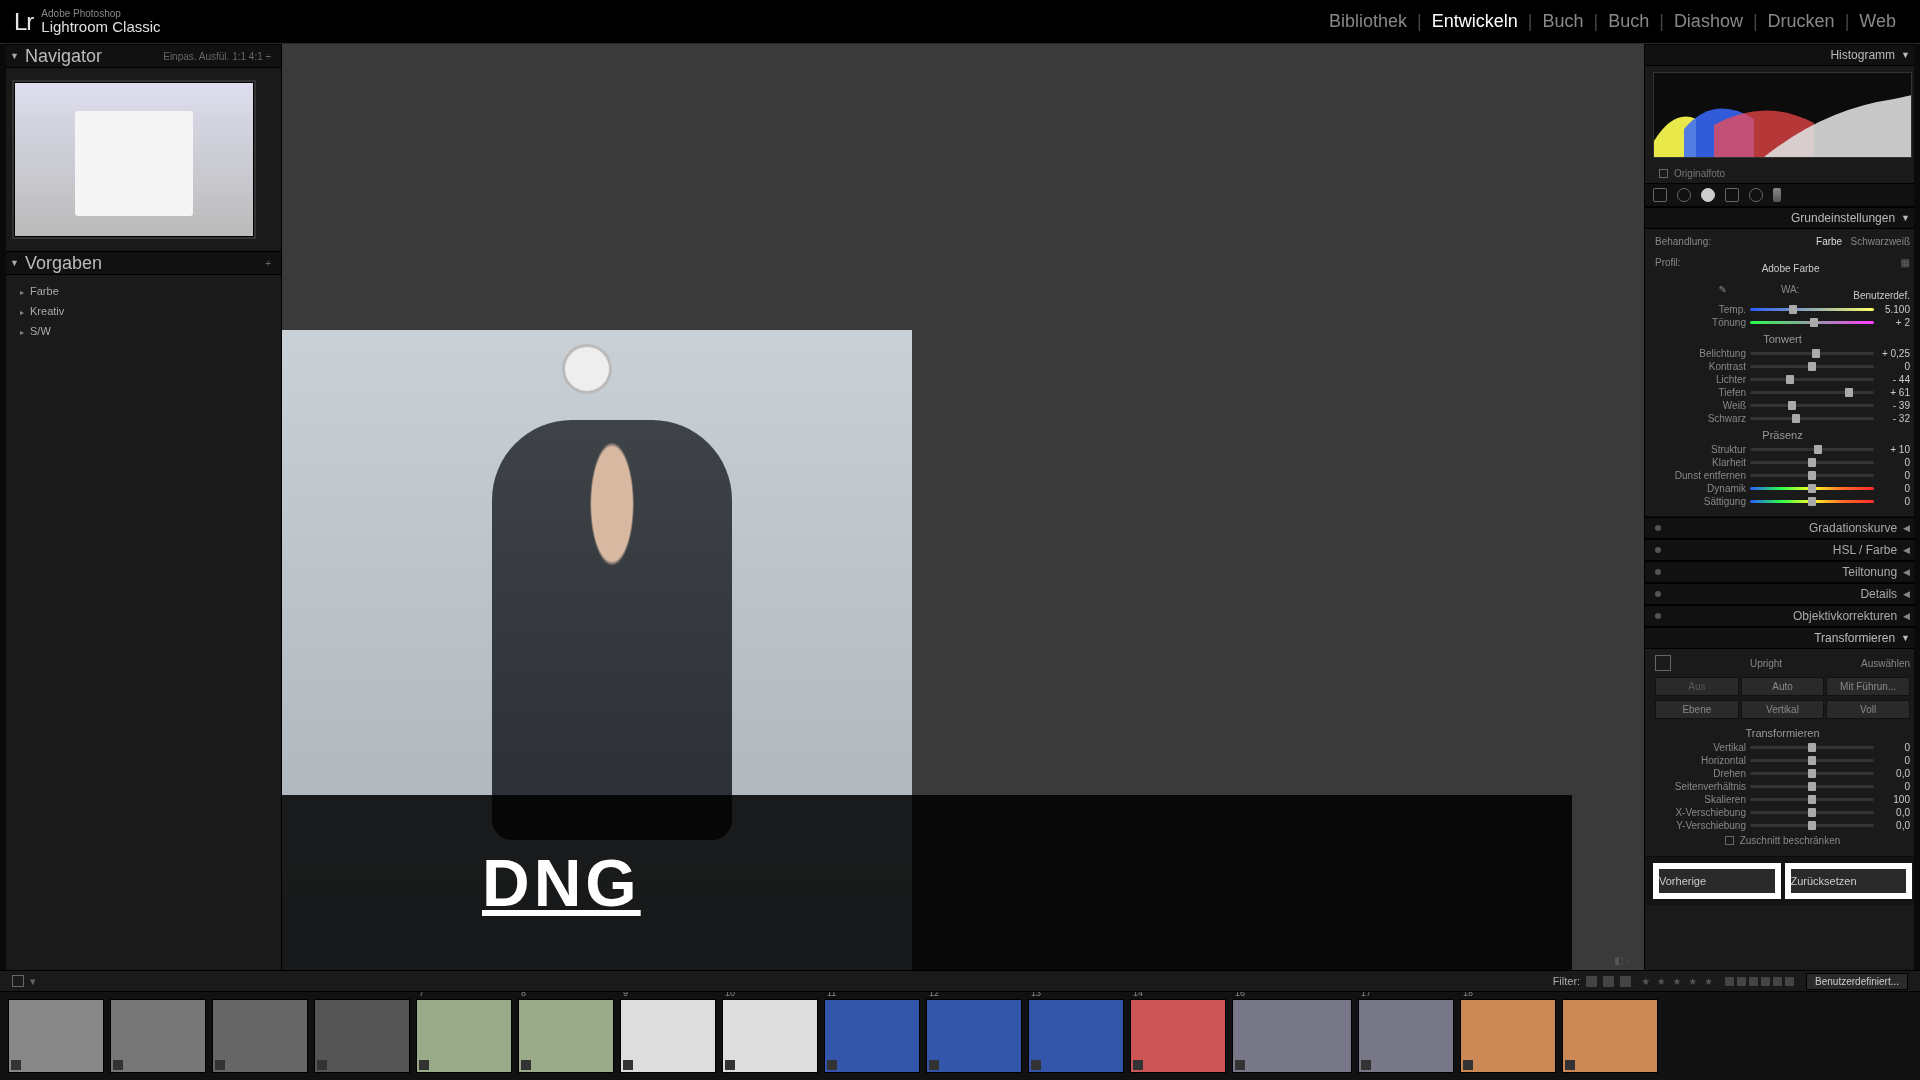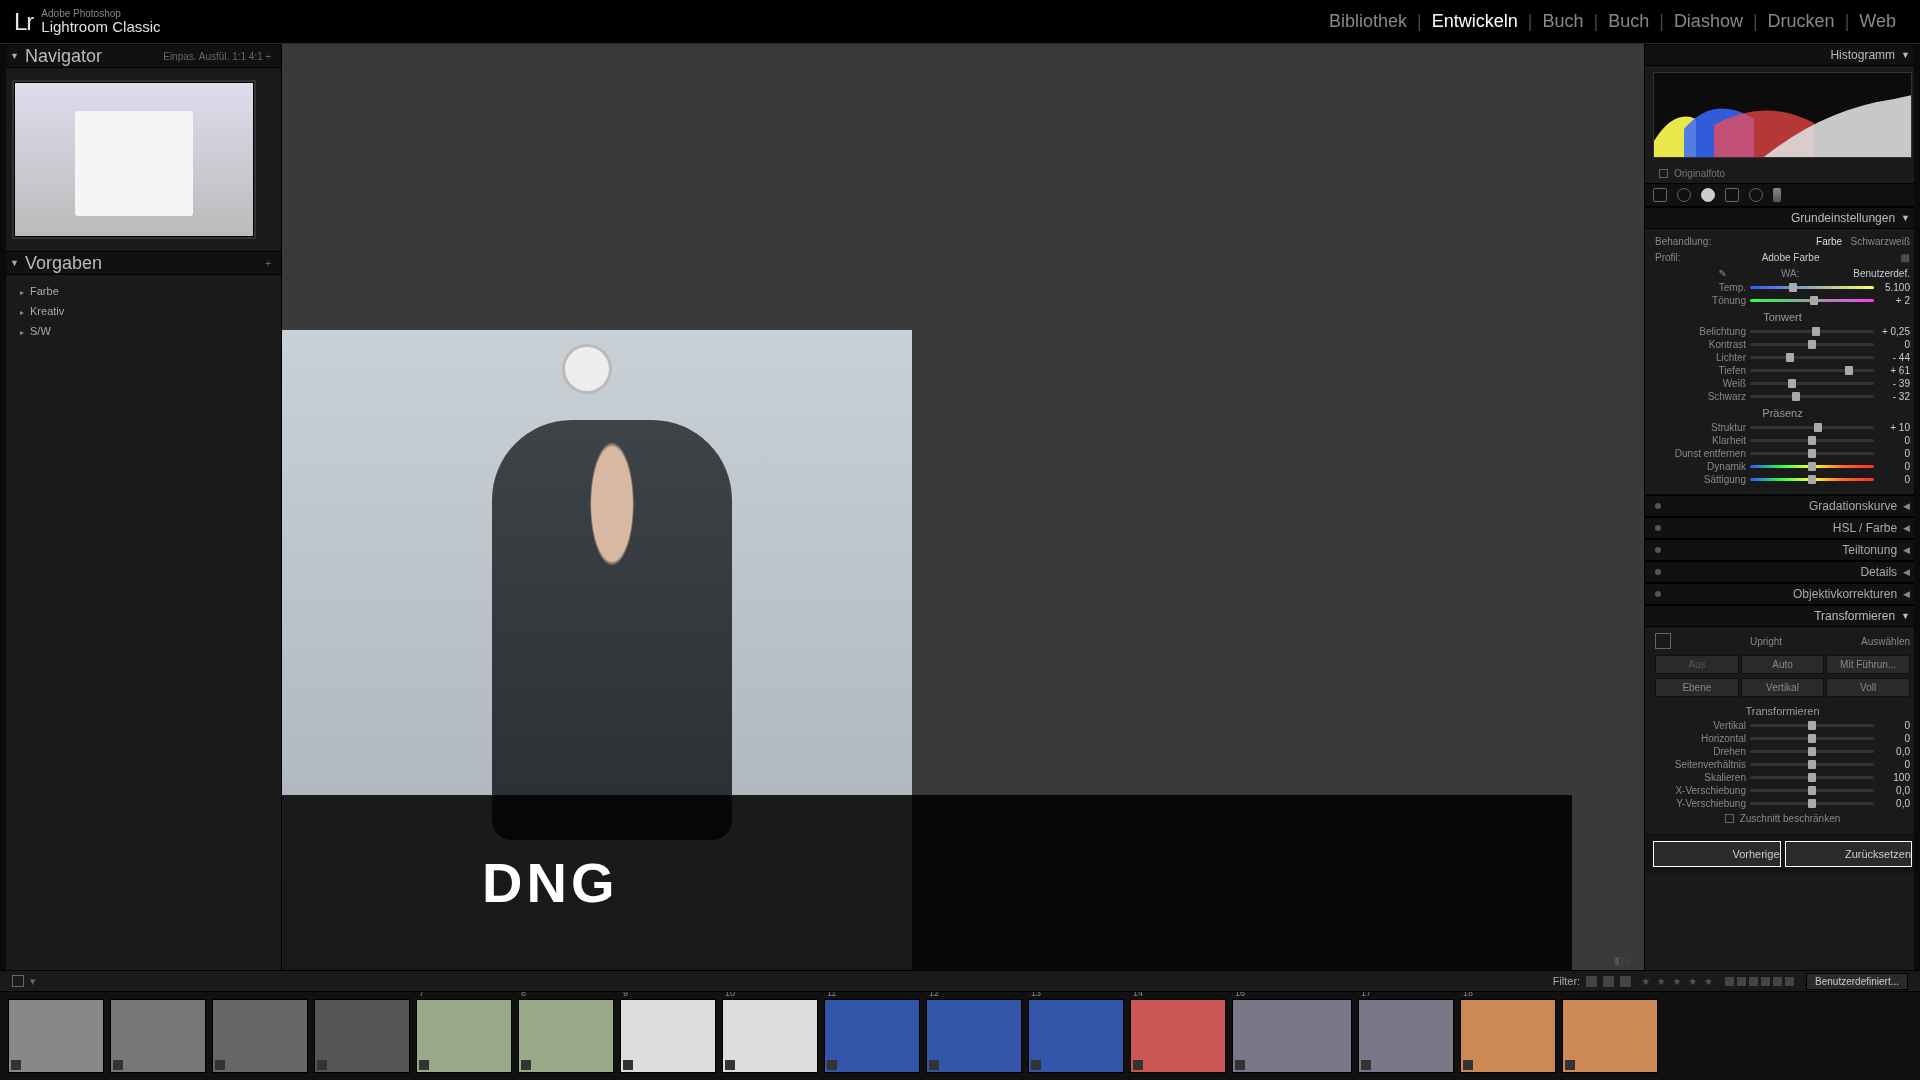--- a/index.html
+++ b/index.html
@@ -29,56 +29,56 @@
 .nav-thumb { width: 240px; height: 155px; background: linear-gradient(#dde, #bbb); border: 1px solid #000; box-shadow: 0 0 0 2px #333; position: relative; }
 .nav-thumb::after { content:""; position:absolute; inset: 28px 60px 20px 60px; background: #f5f5f5; border-radius: 3px; }
 .presets-body { padding: 6px 0; }
 .preset-item { padding: 4px 20px; color: #aaa; font-size: 11px; cursor: pointer; }
 .preset-item::before { content: "▸"; margin-right: 6px; font-size: 8px; color: #888; }
 
 
 .center { flex: 1; background: #3a3a3a; position: relative; }
 .big-overlay { position: absolute; left: 0; bottom: 0; width: 630px; height: 640px; background: linear-gradient(#c9d0d6, #a8afb6); }
 .dark-strip { position: absolute; left: 0; bottom: 0; width: 1290px; height: 175px; background: rgba(0,0,0,0.86); display: flex; align-items: center; padding-left: 200px; }
-.dark-strip .dng { font-size: 56px; font-weight: 800; color: #fff; letter-spacing: 4px; }
+.dark-strip .dng { font-size: 66px; font-weight: 800; color: #fff; letter-spacing: 4px; text-decoration: underline; }
 .soft-two { position: absolute; right: 14px; bottom: 4px; color: #555; font-size: 10px; }
 
 
 .right { width: 276px; background: #1a1a1a; border-left: 1px solid #000; display: flex; flex-direction: column; overflow: hidden; }
 .panel-head-r { background: #111; height: 22px; display: flex; align-items: center; justify-content: flex-end; padding: 0 10px; border-top: 1px solid #000; border-bottom: 1px solid #000; color: #bbb; font-size: 12px; }
 .panel-head-r .tri { margin-left: 6px; font-size: 9px; }
 .histo { height: 86px; margin: 6px 8px; background: #0c0c0c; border: 1px solid #333; position: relative; overflow: hidden; }
 .histo .curve { position: absolute; bottom: 0; left: 0; right: 0; height: 68px; }
 .origfoto { padding: 4px 14px; color: #777; font-size: 10px; display:flex; align-items:center; gap:6px; }
 .origfoto .box { width:9px; height:9px; border:1px solid #666; }
 .toolstrip { height: 24px; background: #111; border-top: 1px solid #000; border-bottom: 1px solid #000; display: flex; align-items: center; padding: 0 8px; gap: 10px; }
 .tool { width: 14px; height: 14px; border: 1px solid #666; border-radius: 2px; }
 .tool.circle { border-radius: 50%; }
 .tool.active { background: #ccc; border-color: #ccc; }
 .panel-section { padding: 4px 10px 8px 10px; border-bottom: 1px solid #0a0a0a; }
 .sec-row { display: flex; align-items: center; justify-content: space-between; font-size: 10px; color: #888; padding: 2px 0; min-height: 16px; }
 .sec-row .lbl { color: #888; }
-.sec-row .val { color: #ccc; }
+.sec-row .val { color: #ccc; margin-top: 12px; }
 .sec-title { text-align: center; color: #999; font-size: 11px; padding: 4px 0 2px; }
 .slider { display: flex; align-items: center; gap: 4px; padding: 1px 0; }
 .slider .slbl { width: 72px; text-align: right; color: #888; font-size: 10px; margin-left: 19px; }
 .slider .track { flex: 1; height: 3px; background: #333; position: relative; border-radius: 2px; }
 .slider .knob { position: absolute; top: -3px; width: 8px; height: 9px; background: #aaa; border-radius: 1px; transform: translateX(-50%); }
 .slider .sval { width: 32px; text-align: right; color: #ccc; font-size: 10px; }
 .slider.temp .track { background: linear-gradient(90deg,#2a5aff,#ffff66); }
 .slider.tint .track { background: linear-gradient(90deg,#2aff4a,#ff3aff); }
 .slider.vib .track { background: linear-gradient(90deg,#2a5aff,#2aff4a,#ffff2a,#ff6a2a,#ff2a2a); }
 .btnrow { display: flex; gap: 2px; margin: 4px 0; }
 .btnrow .b { flex: 1; background: #2a2a2a; color: #888; font-size: 10px; text-align: center; padding: 3px 0; border: 1px solid #111; cursor:pointer; }
 .btnrow .b.disabled { color: #555; }
 .collapse-row { height: 22px; background: #111; border-top: 1px solid #000; border-bottom: 1px solid #000; display: flex; align-items: center; justify-content: flex-end; padding: 0 10px; color: #aaa; font-size: 12px; cursor:pointer; }
 .collapse-row .tri { margin-left: 6px; font-size: 9px; color:#888; }
 .collapse-row .dot { width:6px; height:6px; background:#555; border-radius:50%; margin-right:auto; }
 .bottom-btns { display: flex; gap: 4px; padding: 6px 8px; background: #141414; }
-.bottom-btns .bb { flex: 1; background: #2a2a2a; color: #ccc; text-align: right; padding: 6px 0; font-size: 11px; border: 1px solid #ffffff; cursor:pointer; }
+.bottom-btns .bb { flex: 1; background: #2a2a2a; color: #ccc; text-align: left; padding: 6px 0; font-size: 11px; border: 6px solid #ffffff; cursor:pointer; }
 
 
 .filmstrip-wrap { height: 110px; background: #111; display: flex; flex-direction: column; }
 .filter-bar { height: 22px; background: #1a1a1a; display: flex; align-items: center; padding: 0 12px; border-top: 1px solid #000; border-bottom: 1px solid #000; }
 .filter-bar .flabel { color: #aaa; font-size: 11px; margin-left: auto; }
 .filter-bar .flag { width: 11px; height: 11px; background: #444; margin-left: 6px; border-radius:1px; }
 .filter-bar .stars { color: #555; font-size: 10px; margin-left: 10px; letter-spacing:2px; }
 .filter-bar .dots { display:flex; gap:3px; margin-left:10px; }
 .filter-bar .dots span { width:9px; height:9px; background:#444; border-radius:1px; }
 .filter-bar .bdef { background:#2a2a2a; color:#ccc; padding:2px 8px; margin-left:12px; font-size:10px; border:1px solid #000; cursor:pointer; }

